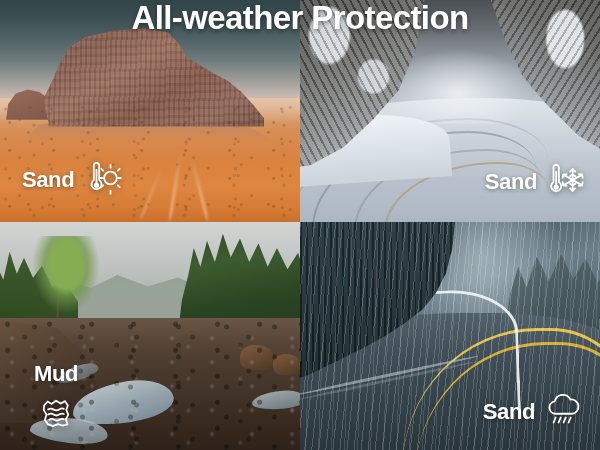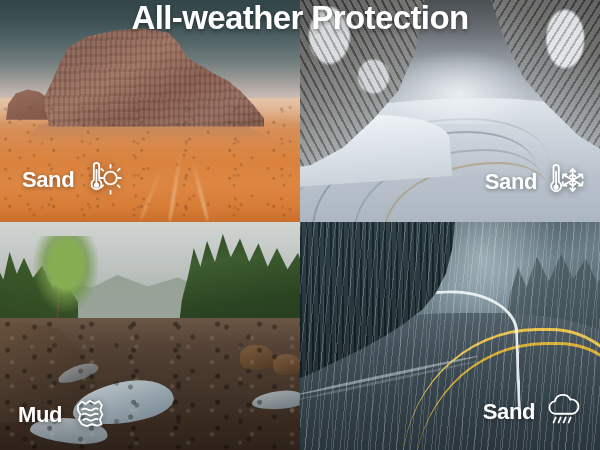--- a/index.html
+++ b/index.html
@@ -310,21 +310,21 @@
     z-index:15;
     color:#fff;
   }
   .label .txt{
     font-size:22px;font-weight:bold;letter-spacing:-.4px;
     text-shadow:0 1px 4px rgba(0,0,0,.40);
     line-height:1;
   }
   .label.tl{left:22px;bottom:20px;}
   .label.tr{right:14px;bottom:18px;}
-  .label.bl{left:18px;bottom:14px;}
+  .label.bl{left:34px;bottom:14px;flex-direction:column;}
   .label.br{right:16px;bottom:16px;}
   .ico{display:block;filter:drop-shadow(0 1px 3px rgba(0,0,0,.45));}
 </style>
 </head>
 <body>
 
 <div class="banner">
 
   <div class="grid">
 

